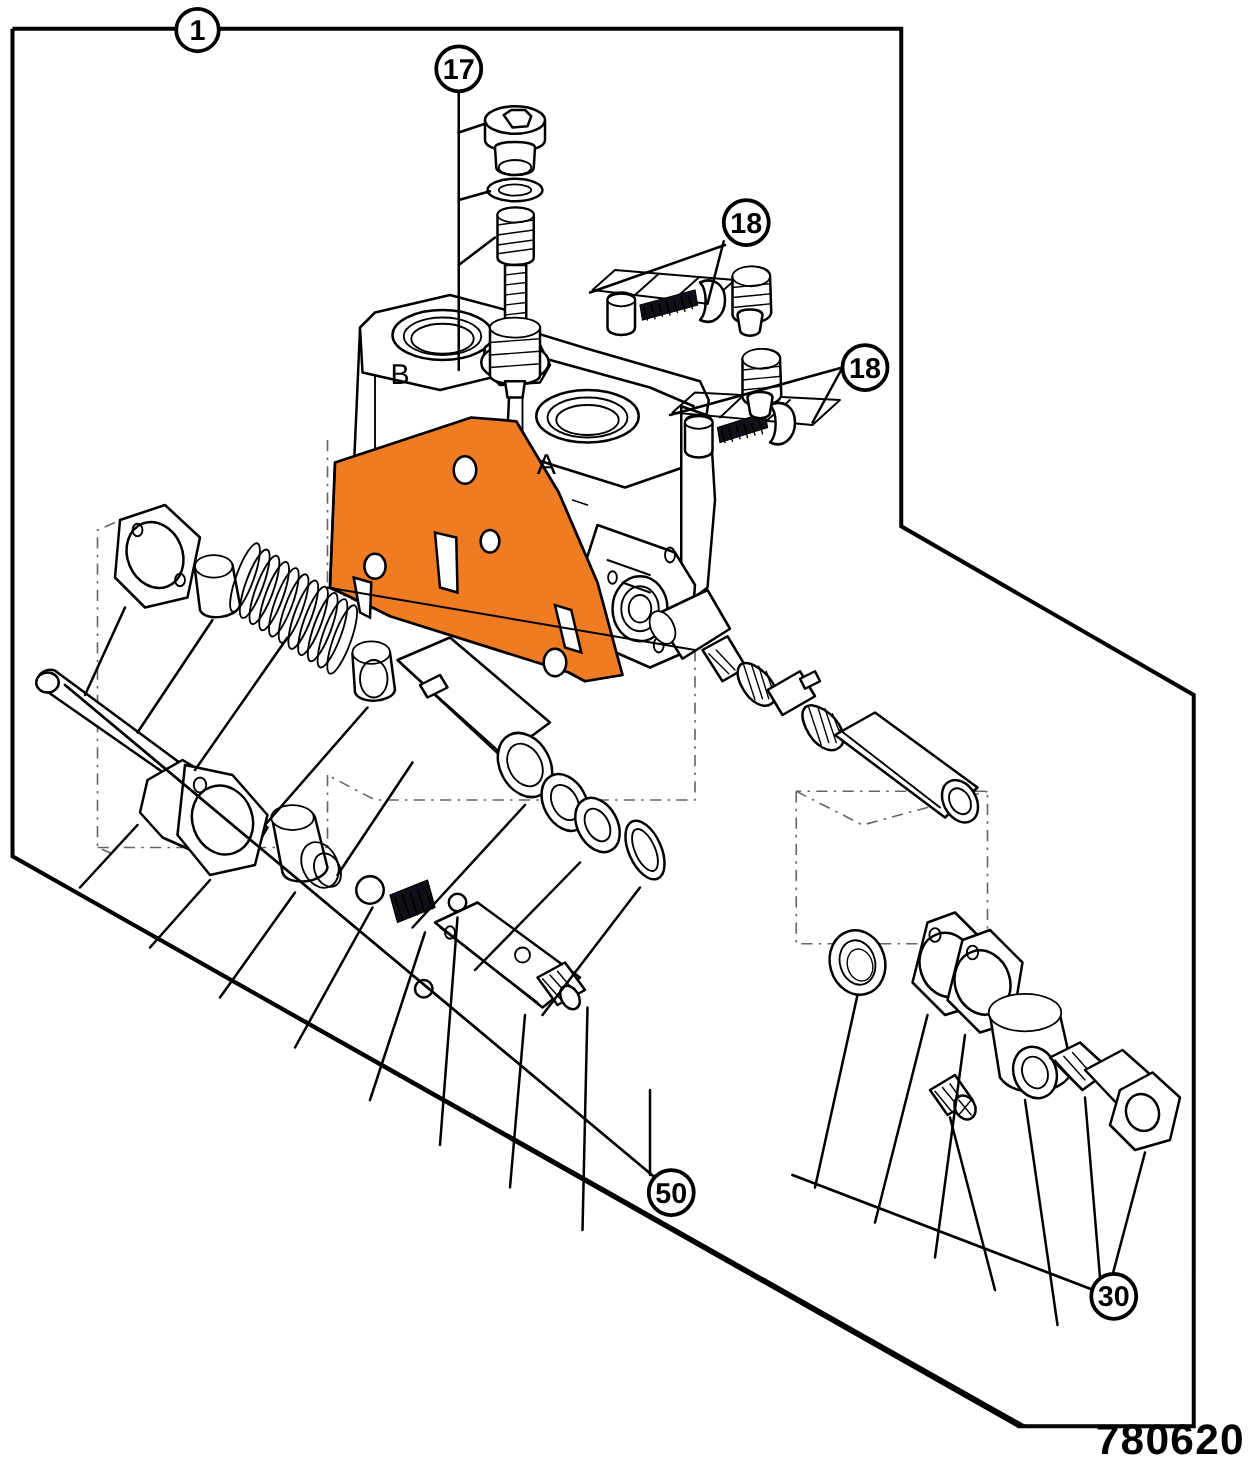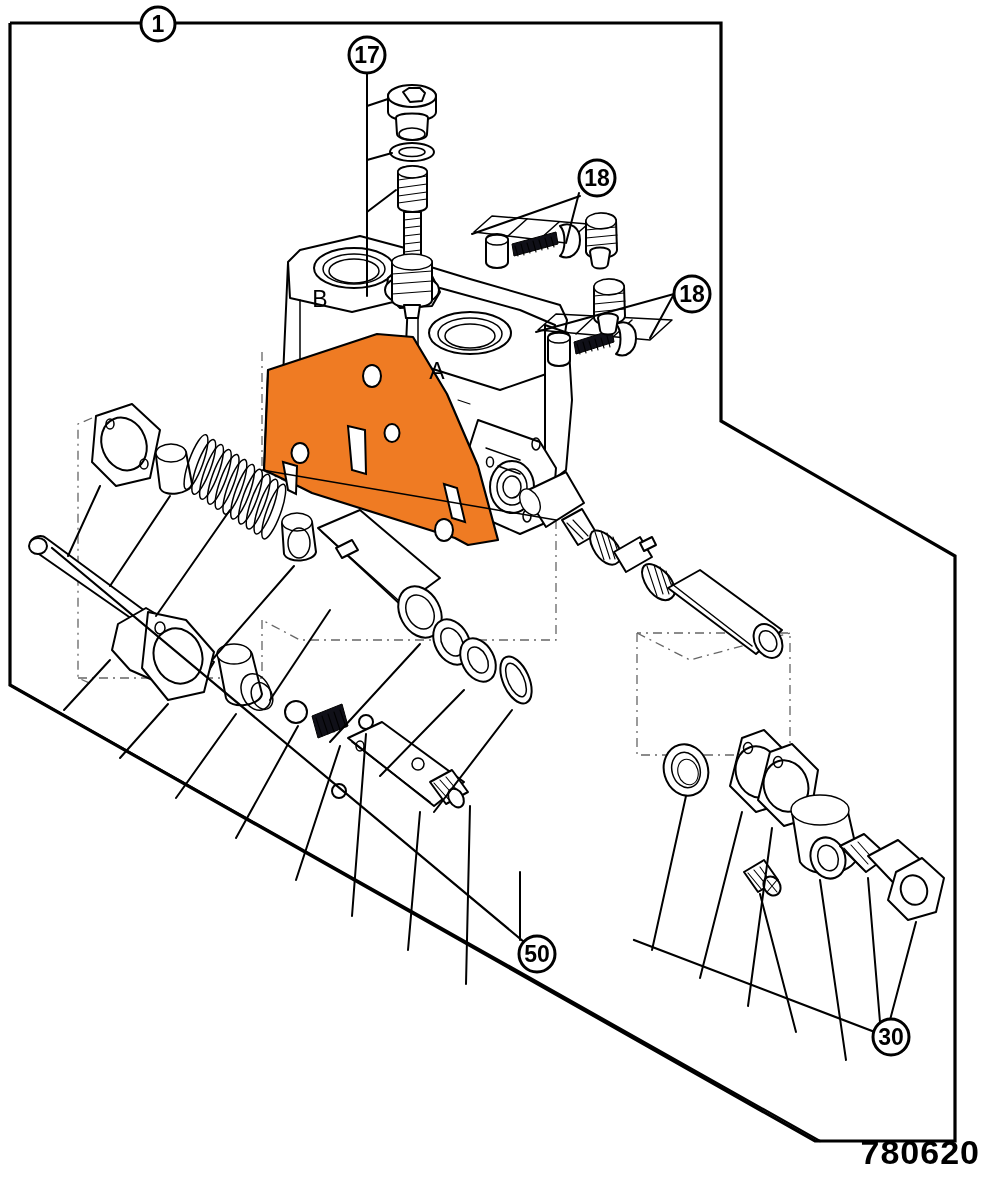--- a/index.html
+++ b/index.html
@@ -5,21 +5,21 @@
 <style>
   html,body{margin:0;padding:0;background:#ffffff;}
   body{
     width:1000px;height:1186px;
     font-family:"Liberation Sans", sans-serif;
     position:relative;overflow:hidden;
   }
   #diagram-root{position:relative;width:1000px;height:1186px;}
   svg#scene{position:absolute;left:0;top:0;width:1000px;height:1186px;display:block;}
   .partnum{
-    position:absolute;right:20px;bottom:14px;
+    position:absolute;right:4px;bottom:14px;
     font-size:34px;font-weight:bold;letter-spacing:1px;
     color:#000;font-family:"Liberation Sans", sans-serif;
     -webkit-user-select:none;user-select:none;
   }
 </style>
 </head>
 <body>
 
 <div id="diagram-root">
 

